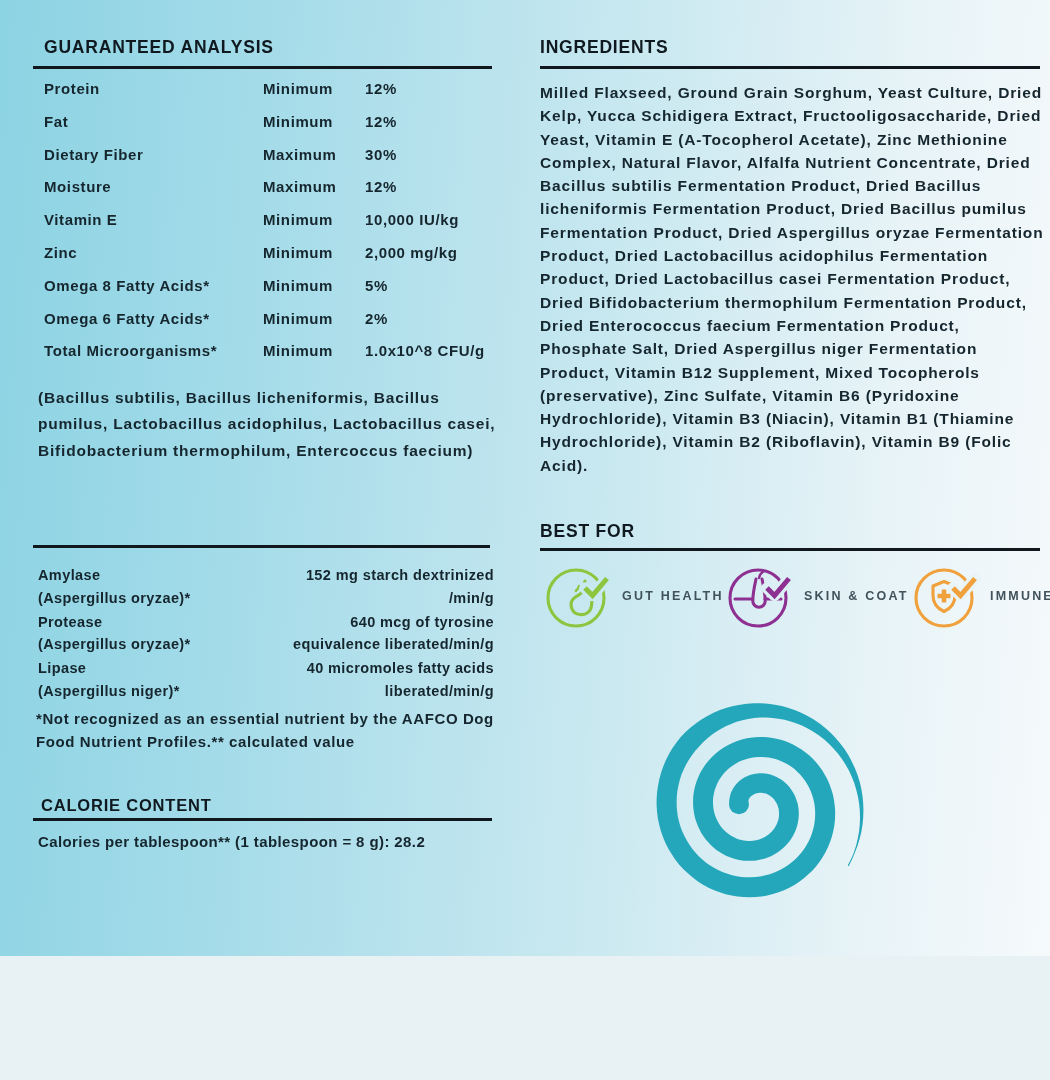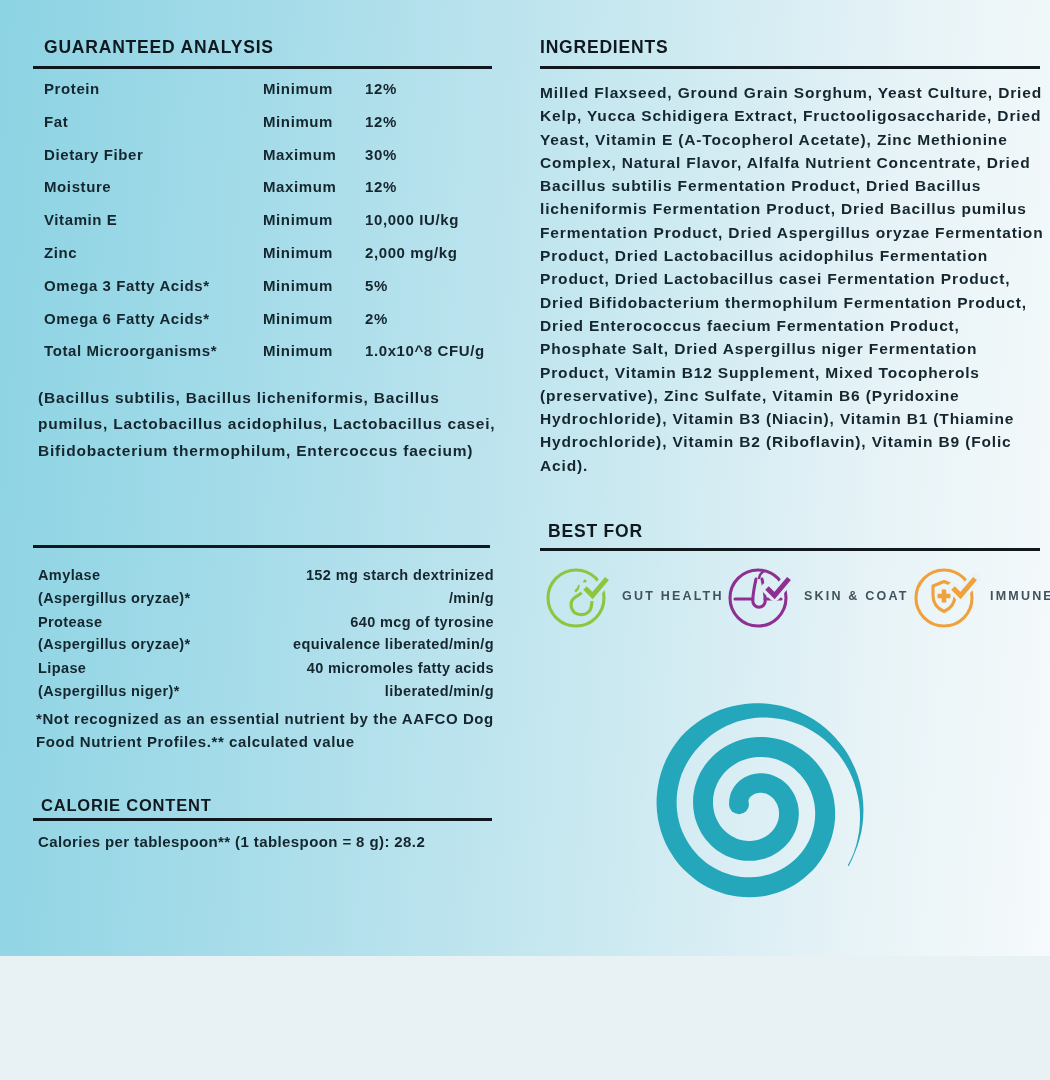--- a/index.html
+++ b/index.html
@@ -91,21 +91,21 @@
         <span class="ga-n">Vitamin E</span>
         <span class="ga-b">Minimum</span>
         <span class="ga-v">10,000 IU/kg</span>
       </div>
       <div class="ga-row">
         <span class="ga-n">Zinc</span>
         <span class="ga-b">Minimum</span>
         <span class="ga-v">2,000 mg/kg</span>
       </div>
       <div class="ga-row">
-        <span class="ga-n">Omega 3 Fatty Acids*</span>
+        <span class="ga-n">Omega 8 Fatty Acids*</span>
         <span class="ga-b">Minimum</span>
         <span class="ga-v">5%</span>
       </div>
       <div class="ga-row">
         <span class="ga-n">Omega 6 Fatty Acids*</span>
         <span class="ga-b">Minimum</span>
         <span class="ga-v">2%</span>
       </div>
       <div class="ga-row">
         <span class="ga-n">Total Microorganisms*</span>
@@ -133,21 +133,21 @@
   <p class="para footnote">*Not recognized as an essential nutrient by the AAFCO Dog Food Nutrient Profiles.** calculated value</p>
 
   <h3 class="hd hd-lg abs" style="left:41px;top:796px;font-size:16.5px;">CALORIE CONTENT</h3>
   <div class="rule" style="left:33px;top:818px;width:459px;"></div>
   <p class="para calorie-line">Calories per tablespoon** (1 tablespoon = 8 g): 28.2</p>
 
   <h2 class="hd hd-lg abs" style="left:540px;top:37px;">INGREDIENTS</h2>
   <div class="rule" style="left:540px;top:66px;width:500px;"></div>
   <p class="para ingredients-text">Milled Flaxseed, Ground Grain Sorghum, Yeast Culture, Dried Kelp, Yucca Schidigera Extract, Fructooligosaccharide, Dried Yeast, Vitamin E (A-Tocopherol Acetate), Zinc Methionine Complex, Natural Flavor, Alfalfa Nutrient Concentrate, Dried Bacillus subtilis Fermentation Product, Dried Bacillus licheniformis Fermentation Product, Dried Bacillus pumilus Fermentation Product, Dried Aspergillus oryzae Fermentation Product, Dried Lactobacillus acidophilus Fermentation Product, Dried Lactobacillus casei Fermentation Product, Dried Bifidobacterium thermophilum Fermentation Product, Dried Enterococcus faecium Fermentation Product, Phosphate Salt, Dried Aspergillus niger Fermentation Product, Vitamin B12 Supplement, Mixed Tocopherols (preservative), Zinc Sulfate, Vitamin B6 (Pyridoxine Hydrochloride), Vitamin B3 (Niacin), Vitamin B1 (Thiamine Hydrochloride), Vitamin B2 (Riboflavin), Vitamin B9 (Folic Acid).</p>
 
-  <h2 class="hd hd-lg abs" style="left:540px;top:521px;margin-left:8px;">BEST FOR</h2>
+  <h2 class="hd hd-lg abs" style="left:540px;top:521px;">BEST FOR</h2>
   <div class="rule" style="left:540px;top:548px;width:500px;"></div>
 
   <div class="bf-item bf-1" style="left: 546px; --c: #8CC63F;">
     <svg viewBox="0 0 70 70">
       <circle class="ic-line" cx="30" cy="37" r="28"></circle>
       <path class="ic-line" d="M39 20 c-1 4 -0.5 7 -2 10 c-1.5 3 -4.5 4 -7.5 6 a9.5 9.5 0 0 0 4.5 17.5 c6.5 1 11 -3.5 11.5 -9 c0.3 -3 0 -5 1.5 -7"></path>
       <path class="ic-line" d="M33 25 c-0.5 2 -1.6 3.5 -3.2 5" style="stroke-width:2.4;"></path>
       <polyline class="ic-halo" points="39 27 46.5 34.5 61 17.5"></polyline>
       <polyline class="ic-check" points="39 27 46.5 34.5 61 17.5"></polyline>
     </svg>

